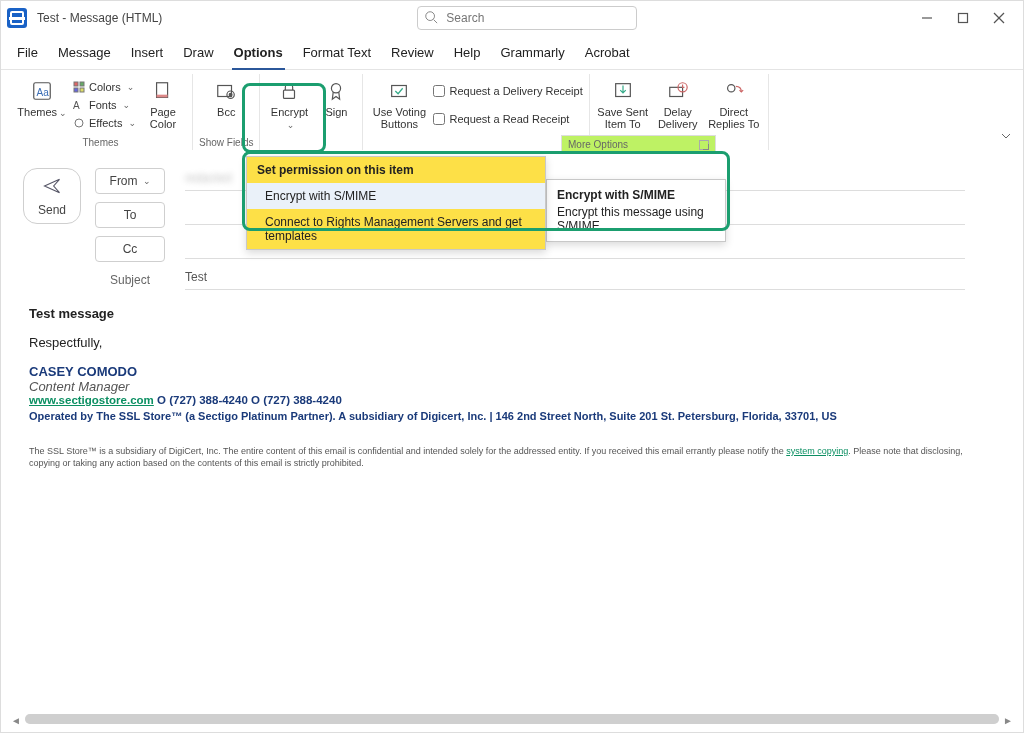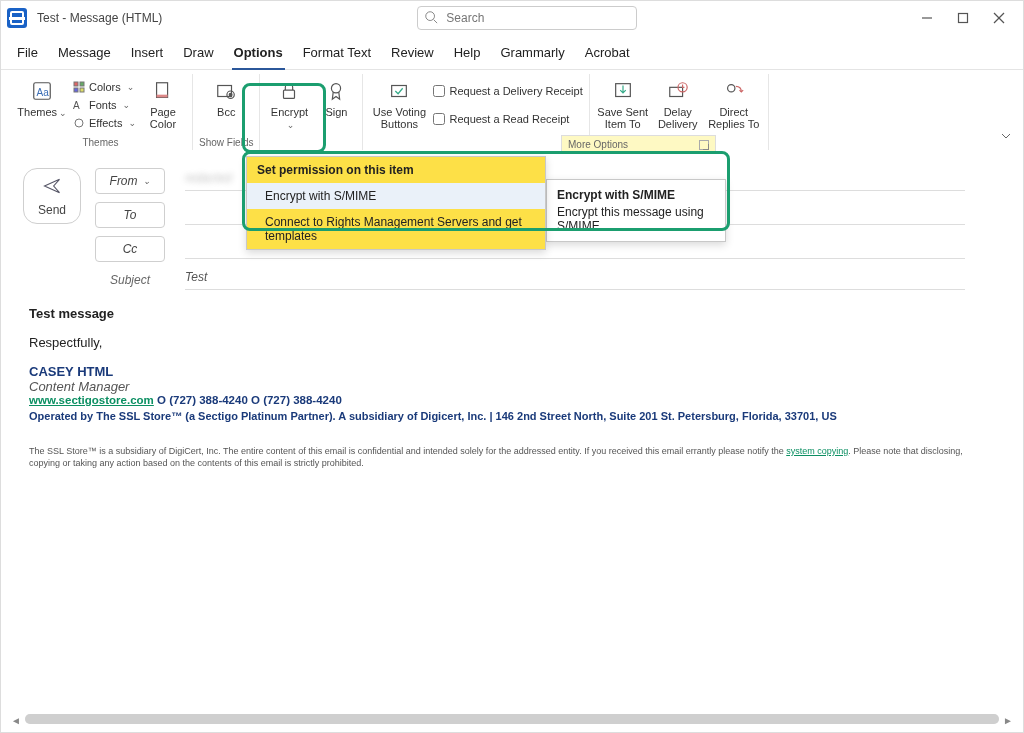--- a/index.html
+++ b/index.html
@@ -105,21 +105,21 @@
     display:flex; padding:18px 22px 6px; gap:14px;
   }
   .sendcol{ width:58px; display:flex; flex-direction:column; align-items:center;}
   .sendbtn{
     width:58px; height:56px; border:1px solid #cfcfcf; border-radius:14px;
     display:flex; flex-direction:column; align-items:center; justify-content:center;
     font-size:12px; color:#444; gap:4px;
   }
   .sendbtn svg{ width:20px; height:20px; stroke:#556; fill:none; stroke-width:1.3;}
 
-  .fieldcol{ display:flex; flex-direction:column; gap:8px;font-style:italic;}
+  .fieldcol{ display:flex; flex-direction:column; gap:8px;}
   .pillbtn{
     width:70px; height:26px; border:1px solid #cfcfcf; border-radius:4px;
     display:flex; align-items:center; justify-content:center; font-size:12px; color:#444;
   }
   .subjlabel{ width:70px; text-align:center; color:#666; font-size:12px;}
   .fieldline{ display:flex; align-items:center; gap:20px;}
   .fieldval{ font-size:12px; color:#555; padding-bottom:4px; width:780px; border-bottom:1px solid #ddd; min-height:20px;}
   .fieldval.blur{ color:transparent; text-shadow:0 0 6px #bbb;}
 
   
@@ -358,21 +358,21 @@
     <div class="label">&nbsp;</div>
   </div>
 
   <div class="collapse-chevron">
      <svg width="14" height="14" viewBox="0 0 14 14" stroke="#666" fill="none">
         <path d="M3 5 l4 4 l4 -4"></path>
       </svg>
   </div>
 </div>
 
-<div class="more-opts" style="left:560px; right:auto; top:152px; width:155px; justify-content:space-between; border:1px solid #ddd; border-bottom:none; padding:3px 6px; background:#fef9c3;">
+<div class="more-opts" style="left:560px; right:auto; top:152px; width:155px; justify-content:space-between; border:1px solid #ddd; border-bottom:none; padding:3px 6px; background:#bef264;">
   <span>More Options</span>
   <span class="launcher"></span>
 </div>
 
 <div class="dropdown" style="left:245px; top:155px; width:300px;">
   <div class="hdr">Set permission on this item</div>
   <div class="item sel">Encrypt with S/MIME</div>
   <div class="item">Connect to Rights Management Servers and get templates</div>
 </div>
 
@@ -409,21 +409,21 @@
     <div class="fieldline">
       <div class="subjlabel">Subject</div>
       <div class="fieldval">Test</div>
     </div>
   </div>
 </div>
 
 <div class="mailbody">
   <p style="font-weight:600">Test message</p>
   <p>Respectfully,</p>
-  <div class="sig-name">CASEY HTML</div>
+  <div class="sig-name">CASEY COMODO</div>
   <div class="sig-role">Content Manager</div>
 
 
   <div class="contactline">
     <a>www.sectigostore.com</a><span> O (727) 388-4240 O (727) 388-4240</span>
   </div>
   <div class="opline">Operated by The SSL Store™ (a Sectigo Platinum Partner).   A subsidiary of Digicert, Inc. | 146 2nd Street North, Suite 201 St. Petersburg, Florida, 33701, US</div>
 
   <div class="legal">
     <span>The SSL Store™ is a subsidiary of DigiCert, Inc. The entire content of this email is confidential and intended solely for the addressed entity. If you received this email errantly please notify the </span><a>system copying</a><span>. Please note that disclosing, copying or taking any action based on the contents of this email is strictly prohibited.</span>

